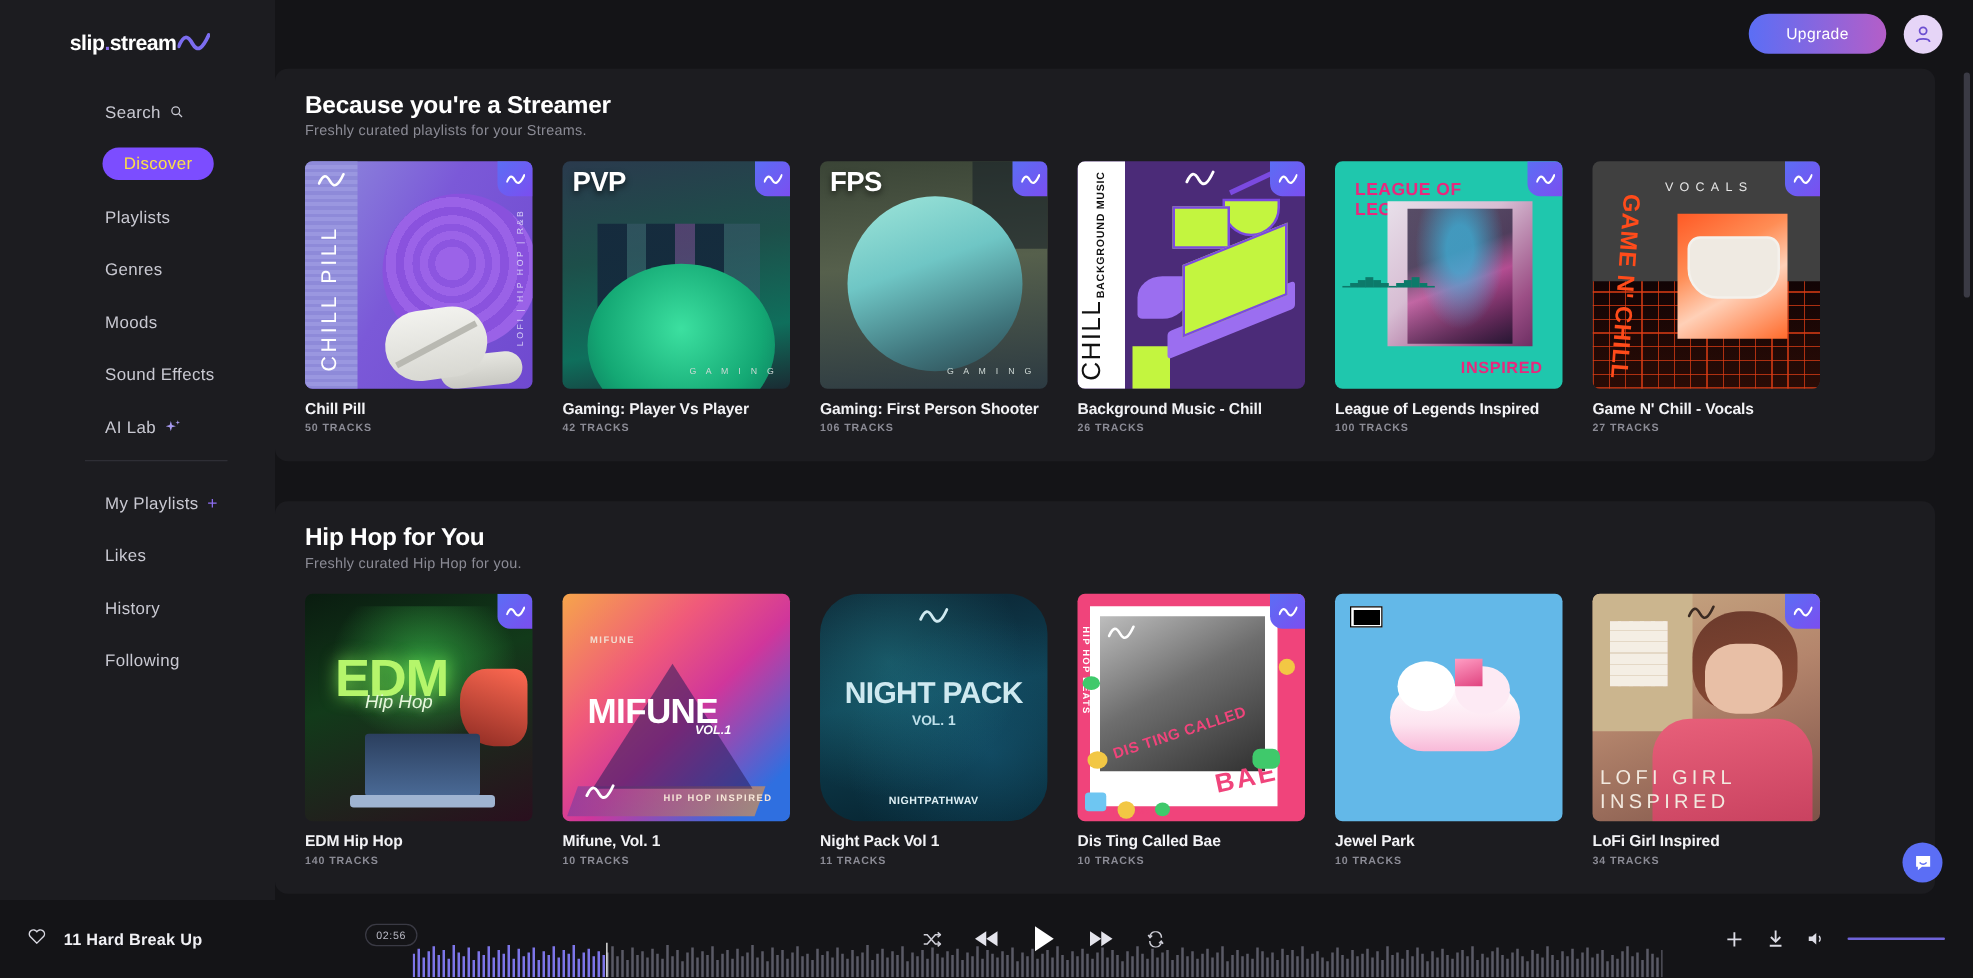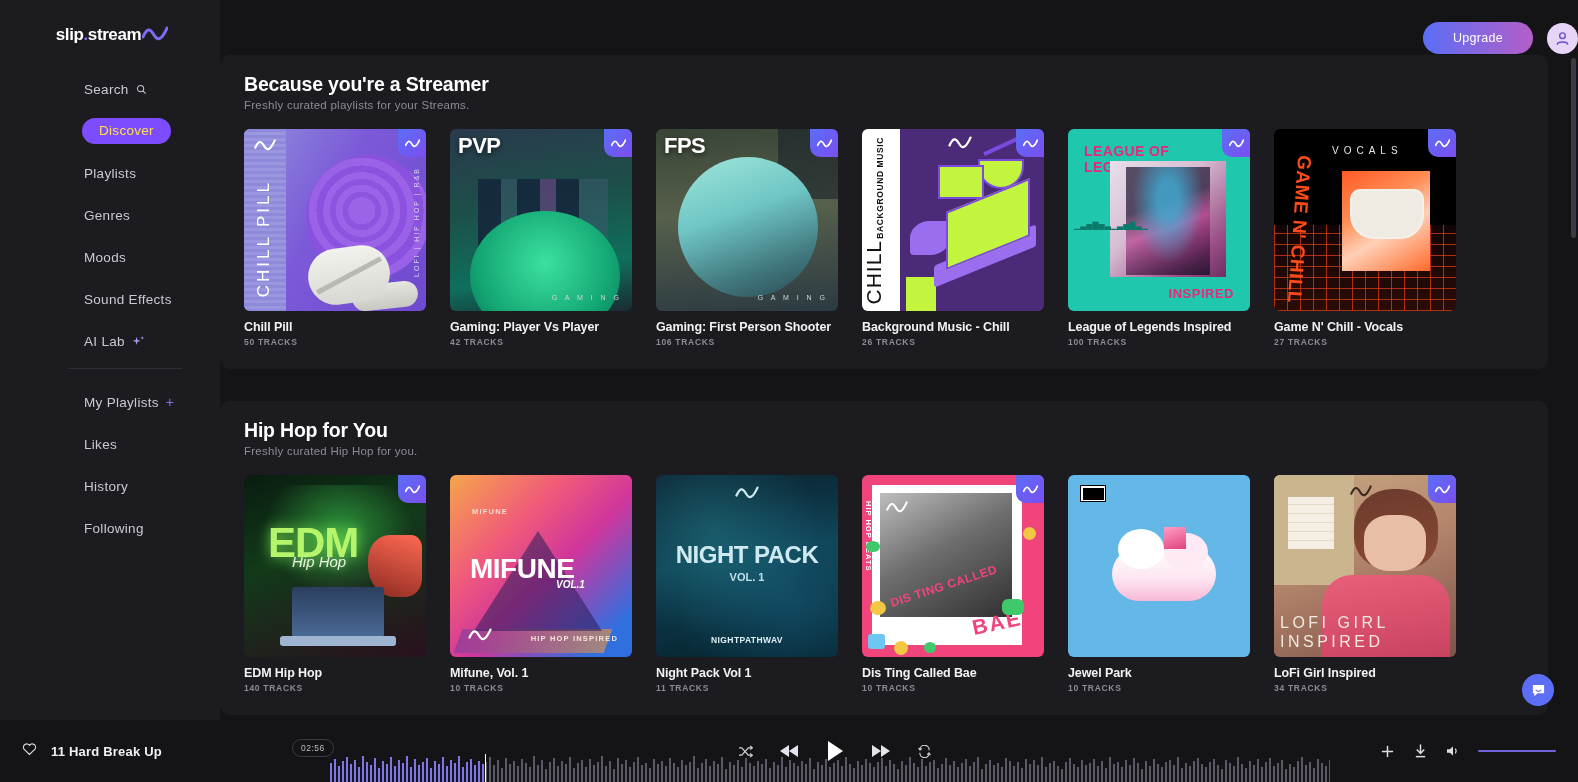--- a/index.html
+++ b/index.html
@@ -144,21 +144,21 @@
   .lol-top { position:absolute; left:16px; top:14px; right:16px; text-align:left; color:#e8287d;
      font-size:14px; font-weight:bold; letter-spacing:.4px; }
   .lol-img { position:absolute; left:42px; top:32px; width:116px; height:116px;
      background: linear-gradient(135deg,#e8e0ea 0%,#d7bdd3 40%,#9c4f86 80%,#6d2f63 100%); }
   .lol-fig { position:absolute; left:58px; top:38px; width:84px; height:108px;
      background: radial-gradient(ellipse at 50% 30%, rgba(60,180,220,.75) 0 18%, rgba(120,40,110,.0) 60%),
                  linear-gradient(160deg, rgba(40,30,60,.75) 0 35%, rgba(180,40,130,.55) 55%, rgba(30,20,45,.9) 100%); }
   .lol-bot { position:absolute; right:16px; bottom:10px; color:#e8287d; font-size:13px; font-weight:bold; letter-spacing:.5px; }
   .lol-wave { position:absolute; left:6px; top:92px; color:#0c7a6a; font-size:8px; letter-spacing:0; }
 
-  .art-gnc { background:#000000; }
+  .art-gnc { background:#404040; }
   .gnc-grid { position:absolute; left:0; right:0; bottom:0; height:86px;
      background:
        repeating-linear-gradient(90deg, rgba(220,60,20,.75) 0 1px, transparent 1px 13px),
        repeating-linear-gradient(0deg, rgba(220,60,20,.75) 0 1px, transparent 1px 11px),
        linear-gradient(0deg,#2a0c06,#120405); }
   .gnc-vocals { position:absolute; top:16px; left:58px; color:#e7e7e7; font-size:10px; letter-spacing:5px; }
   .gnc-sq { position:absolute; left:68px; top:42px; width:88px; height:100px;
      background: linear-gradient(150deg,#ff5a25 0%,#ff8d55 35%,#ffd0b7 60%,#ff6a2b 100%); }
   .gnc-pad { position:absolute; left:76px; top:60px; width:74px; height:50px;
      border:2px solid #f4f1ec; border-radius:10px 10px 24px 24px; background:#efeae2; }
@@ -183,21 +183,21 @@
      border-left:64px solid transparent; border-right:64px solid transparent;
      border-bottom:100px solid rgba(40,30,90,.55); }
   .mif-title { position:absolute; left:20px; top:78px; font-size:28px; font-weight:bold; color:#fff; letter-spacing:-.5px; }
   .mif-vol { position:absolute; left:106px; top:104px; font-size:10px; font-weight:bold; font-style:italic; color:#fff; }
   .mif-small { position:absolute; left:22px; top:32px; font-size:7.5px; color:#f2dcd0; letter-spacing:1.2px; font-weight:bold; }
   .mif-hip { position:absolute; right:14px; bottom:14px; font-size:7.5px; color:#f7e6d8; letter-spacing:1.2px; font-weight:bold; }
   .mif-m { position:absolute; left:18px; bottom:12px; }
   .mif-base { position:absolute; left:8px; bottom:4px; width:150px; height:24px;
      background: linear-gradient(90deg,rgba(120,60,160,.6),rgba(240,150,60,.6)); transform: skewX(-20deg); }
 
-  .art-night { background: linear-gradient(170deg,#0b2230 0%,#0f4052 45%,#06222e 100%); }
+  .art-night { background: linear-gradient(170deg,#0b2230 0%,#0f4052 45%,#06222e 100%); border-radius: 32px; }
   .night-tex { position:absolute; inset:0;
      background: radial-gradient(ellipse at 30% 30%, rgba(50,170,180,.3), transparent 60%),
                  radial-gradient(ellipse at 75% 70%, rgba(30,120,160,.35), transparent 60%); }
   .night-title { position:absolute; left:10px; top:66px; right:10px; text-align:center;
      font-size:24px; font-weight:bold; color:#cfe9f0; letter-spacing:-.5px; }
   .night-vol { position:absolute; left:0; right:0; top:96px; text-align:center; font-size:11px; font-weight:bold; color:#bfe0ea; }
   .night-bot { position:absolute; left:0; right:0; bottom:12px; text-align:center; font-size:8.5px; font-weight:bold; color:#dff0f5; letter-spacing:.4px; }
   .night-m { position:absolute; left:0; right:0; top:10px; text-align:center; }
 
   .art-bae { background:#f0447b; }
@@ -251,21 +251,21 @@
   .pbtn { cursor:pointer; display:flex; align-items:center; }
   .player-right { display:flex; align-items:center; gap:18px; padding-right: 22px; }
   .vol-track { width:78px; height:2px; background:#6e63d8; border-radius:2px; }
   .waveform { position:absolute; left:330px; bottom:0; width:1000px; height:28px; overflow:hidden; }
   .wf-played { position:absolute; left:0; bottom:0; width:155px; height:28px; }
   .wf-rest { position:absolute; left:155px; bottom:0; right:0; height:28px; }
   .wf-cursor { position:absolute; left:155px; bottom:0; width:1px; height:28px; background:#fff; }
 
   .chat-fab { position:absolute; right:24px; bottom:76px; width:32px; height:32px; border-radius:50%;
      background:#5b6ef5; display:flex; align-items:center; justify-content:center; cursor:pointer; }
-  .topbar { position:absolute; top:0; right:0; height:54px; display:flex; align-items:flex-end; gap:14px; }
+  .topbar { position:absolute; top:0; right:0; height:54px; display:flex; align-items:center; gap:14px; padding-right: 24px; }
   .upgrade {
     background: linear-gradient(90deg,#5b6ef5,#b45ec8);
     border-radius: 16px; color:#fff; font-size:12.5px; padding:9px 30px; cursor:pointer; letter-spacing:.3px;
   }
   .avatar { width:31px; height:31px; border-radius:50%; background:#e6d5f7; display:flex; align-items:center; justify-content:center; cursor:pointer; }
   .scrollbar { position:absolute; right:2px; top:58px; width:5px; height:180px; background:#3a3a44; border-radius:3px; }
 </style>
 </head>
 <body>
 

